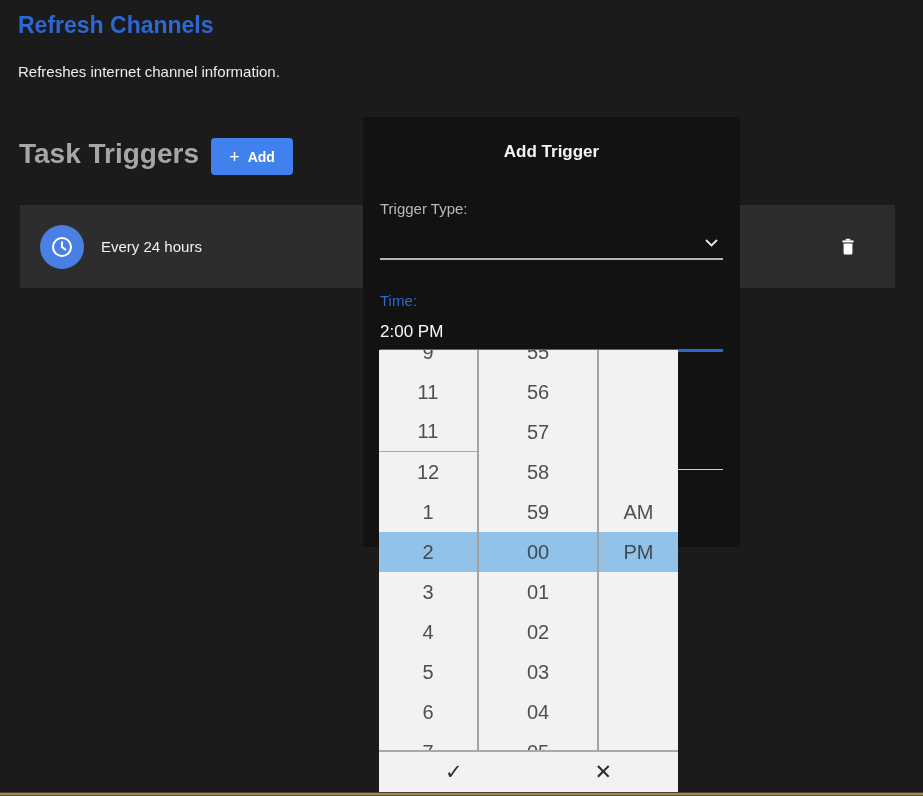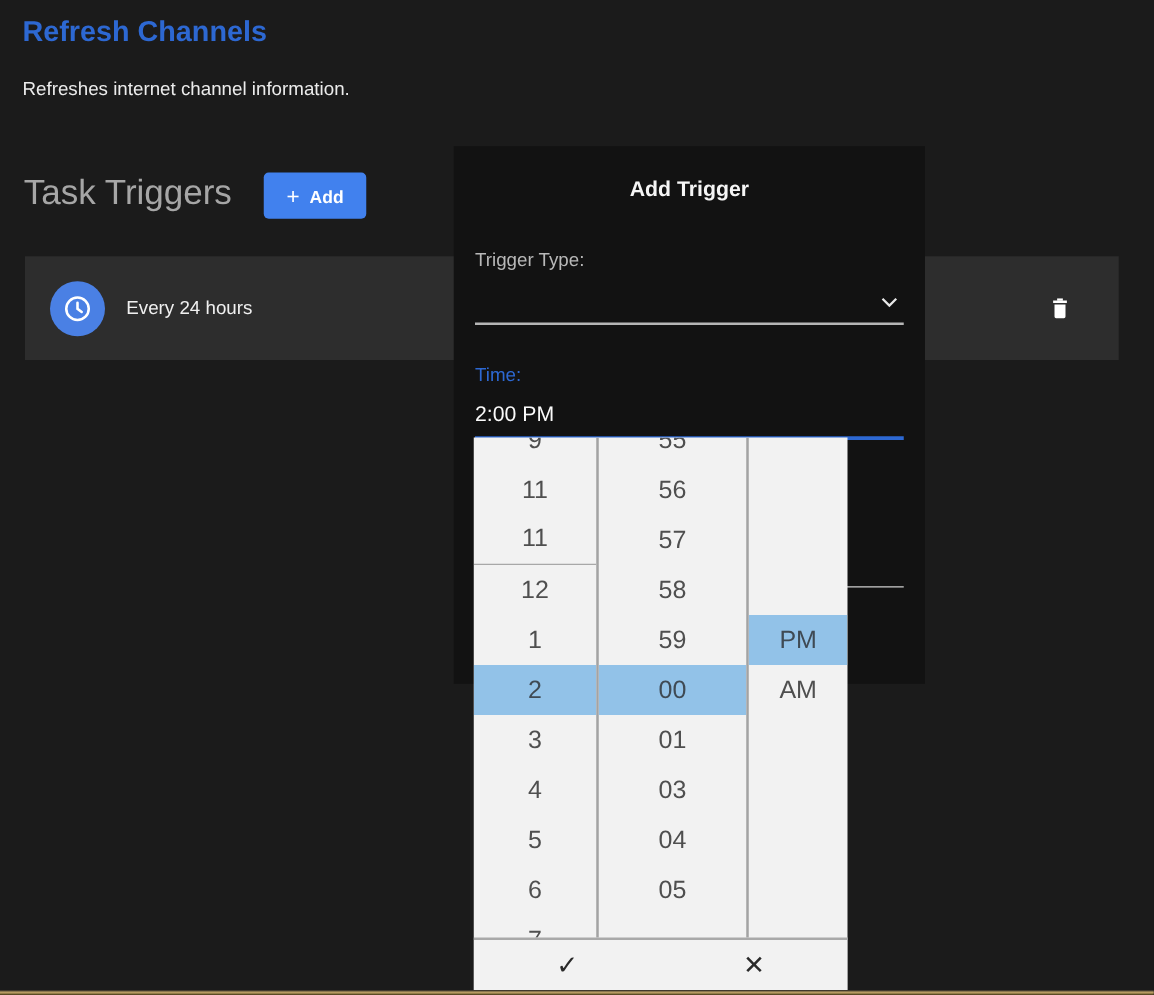--- a/index.html
+++ b/index.html
@@ -19,21 +19,21 @@
     font-size: 23px; font-weight: 600; color: #2d68d2;
   }
   .page-desc {
     position: absolute; left: 18px; top: 63px;
     font-size: 15px; color: #ececec;
   }
 
   
   .section-title {
     position: absolute; left: 19px; top: 138px;
-    font-size: 28px; font-weight: 400; color: #a6a6a6;
+    font-size: 28px; font-weight: 700; color: #a6a6a6;
   }
   .add-btn {
     position: absolute; left: 211px; top: 138px;
     width: 82px; height: 37px;
     background: #4181ee; border: none; border-radius: 4px;
     color: #fff; display: flex; align-items: center; justify-content: center;
     gap: 8px; cursor: pointer;
   }
   .add-btn .plus { font-size: 18px; font-weight: 400; line-height: 1; }
   .add-btn .lbl { font-size: 14px; font-weight: 700; }
@@ -194,33 +194,34 @@
     </div>
     <div class="tp-col tp-col-minutes">
       <div class="tp-list" id="col-minutes">
           <div class="tp-cell">55</div>
           <div class="tp-cell">56</div>
           <div class="tp-cell">57</div>
           <div class="tp-cell">58</div>
           <div class="tp-cell">59</div>
           <div class="tp-cell selected">00</div>
           <div class="tp-cell">01</div>
+          <div class="tp-cell">02</div>
           <div class="tp-cell">03</div>
           <div class="tp-cell">04</div>
           <div class="tp-cell">05</div>
         </div>
     </div>
     <div class="tp-col tp-col-ampm">
       <div class="tp-list" id="col-ampm">
           <div class="tp-cell"></div>
           <div class="tp-cell"></div>
           <div class="tp-cell"></div>
           <div class="tp-cell"></div>
+          <div class="tp-cell">AM</div>
           <div class="tp-cell selected">PM</div>
-          <div class="tp-cell">AM</div>
           <div class="tp-cell"></div>
           <div class="tp-cell"></div>
           <div class="tp-cell"></div>
           <div class="tp-cell"></div>
           <div class="tp-cell"></div>
         </div>
     </div>
     <div class="tp-footer">
       <button class="tp-footer-btn">
         <span>✓</span>

